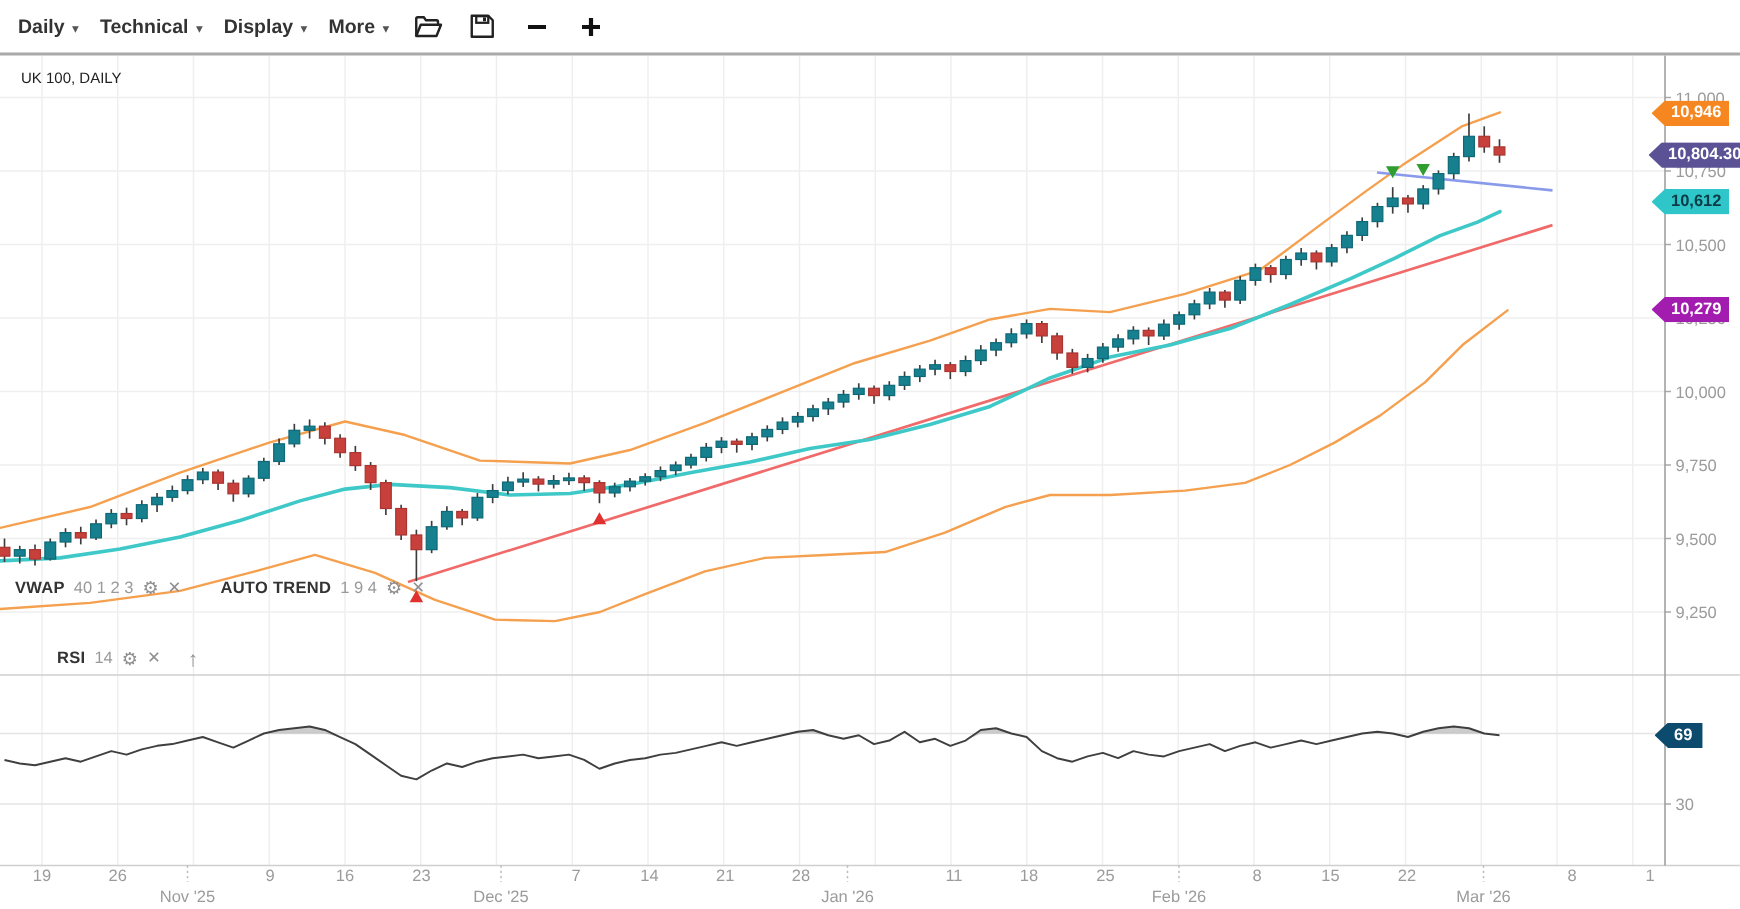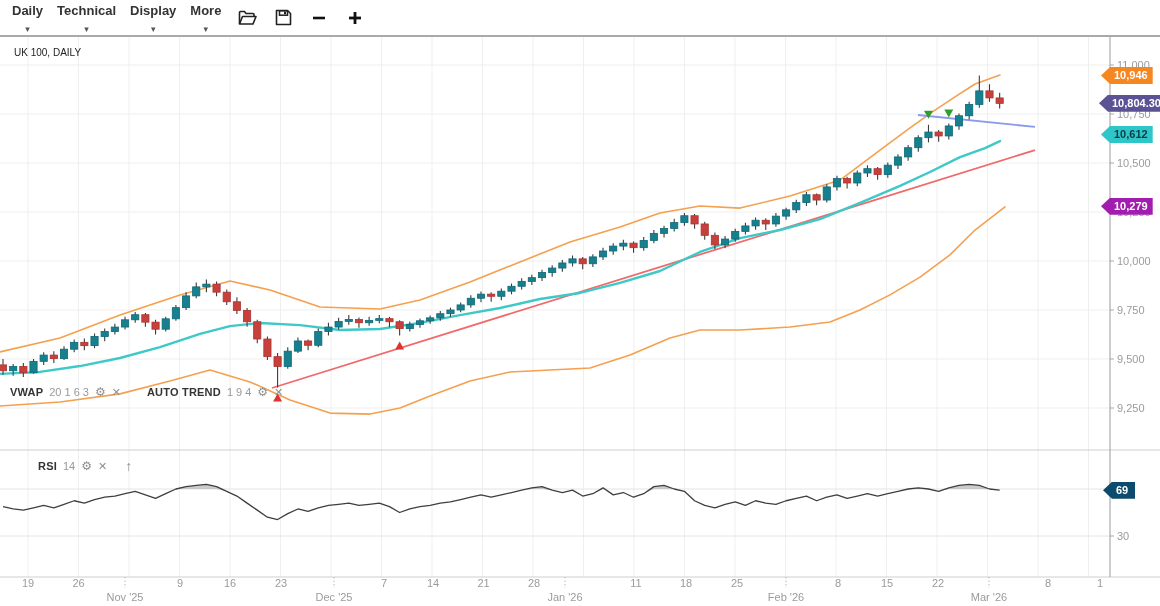--- a/index.html
+++ b/index.html
@@ -1,35 +1,35 @@
 <!DOCTYPE html>
 <html><head>
 <meta charset="utf-8">
 <style>
   html,body{margin:0;padding:0;background:#fff;}
   .stage{position:relative;width:1160px;height:606px;background:#fff;overflow:hidden;
          font-family:"Liberation Sans",sans-serif;-webkit-font-smoothing:antialiased;}
   
   .toolbar{position:absolute;left:0;top:0;width:1160px;height:35px;background:#fff;
            border-bottom:2px solid #a9a9a9;display:flex;align-items:center;z-index:5;}
-  .menu{display:flex;align-items:center;gap:5px;margin-left:14px;cursor:pointer;flex-direction:column;}
+  .menu{display:flex;align-items:center;gap:5px;margin-left:14px;cursor:pointer;}
   .menu:first-child{margin-left:12px;}
   .menu .lbl{font-size:13px;font-weight:bold;color:#333;}
   .menu .caret{font-size:9px;color:#555;transform:translateY(1px);}
   .tb-icon{width:20px;height:20px;margin-left:16px;cursor:pointer;display:flex;align-items:center;justify-content:center;}
   .tb-icon svg{display:block;}
   
   .sym-title{position:absolute;left:14px;top:47px;font-size:10px;font-weight:normal;color:#222;z-index:4;}
   .legend{position:absolute;display:flex;align-items:center;gap:6px;z-index:4;font-size:11px;color:#999;}
   .legend .nm{font-weight:bold;color:#333;letter-spacing:.2px;}
   .legend .ic{color:#8f8f8f;font-size:12px;cursor:pointer;line-height:1;}
   .legend .ic.x{font-size:11px;}
   .legend .gap{width:14px;}
   #legend-main{left:10px;top:386px;}
-  #legend-rsi{left:10px;top:459px;padding-left:28px;}
+  #legend-rsi{left:10px;top:432px;padding-left:28px;}
   
   .badge{position:absolute;left:1101px;height:17px;line-height:17px;font-size:11px;font-weight:bold;
          padding:0 5px 0 13px;clip-path:polygon(9px 0,100% 0,100% 100%,9px 100%,0 50%);z-index:6;
          white-space:nowrap;}
 </style>
 </head>
 <body>
 
 <div class="stage">
 
@@ -367,21 +367,21 @@
       <path d="M 928.47 118.78 L 923.97 110.78 L 932.97 110.78 Z" fill="#2f9e2f"></path>
       <path d="M 948.81 117.408 L 944.31 109.408 L 953.31 109.408 Z" fill="#2f9e2f"></path>
       <polygon points="3,506.625 13.17,508.975 23.34,510.15 33.51,507.8 43.68,505.45 53.85,507.8 64.02,504.275 74.19,500.75 84.36,503.1 94.53,499.575 104.7,497.225 114.87,496.05 125.03999999999999,493.7 135.21,491.35 145.38,494.875 155.55,498.4 165.72,493.7 175.89,489 186.06,486.65 196.23,485.475 206.4,484.3 216.57,486.65 226.74,491.35 236.91,496.05 247.07999999999998,503.1 257.25,510.15 267.42,517.2 277.59,519.55 287.76,513.675 297.93,508.975 308.1,511.325 318.27,507.8 328.44,505.45 338.61,504.275 348.78,503.1 358.95,505.45 369.12,504.275 379.29,503.1 389.46,506.625 399.63,512.5 409.8,508.975 419.96999999999997,506.625 430.14,505.45 440.31,503.1 450.48,501.925 460.65,499.575 470.82,497.225 480.99,494.875 491.15999999999997,497.225 501.33,494.875 511.5,492.525 521.67,490.175 531.84,487.825 542.01,486.65 552.18,490.175 562.35,492.525 572.52,490.175 582.6899999999999,496.05 592.86,493.7 603.03,487.825 613.2,494.875 623.37,492.525 633.54,497.225 643.71,493.7 653.88,486.65 664.05,485.475 674.22,489 684.39,491.35 694.56,500.75 704.73,505.45 714.9,507.8 725.07,504.275 735.24,501.925 745.41,505.45 755.58,500.75 765.75,503.1 775.92,504.275 786.09,500.75 796.26,498.4 806.43,496.05 816.6,500.75 826.77,497.225 836.9399999999999,494.875 847.11,498.4 857.28,496.05 867.45,493.7 877.62,496.05 887.79,493.7 897.96,491.35 908.13,489 918.3,487.825 928.47,489 938.64,491.35 948.81,487.825 958.98,485.475 969.15,484.3 979.3199999999999,485.475 989.49,489 999.66,490.175 999.66,490.175 989.49,489 979.3199999999999,489 969.15,489 958.98,489 948.81,489 938.64,491.35 928.47,489 918.3,489 908.13,489 897.96,491.35 887.79,493.7 877.62,496.05 867.45,493.7 857.28,496.05 847.11,498.4 836.9399999999999,494.875 826.77,497.225 816.6,500.75 806.43,496.05 796.26,498.4 786.09,500.75 775.92,504.275 765.75,503.1 755.58,500.75 745.41,505.45 735.24,501.925 725.07,504.275 714.9,507.8 704.73,505.45 694.56,500.75 684.39,491.35 674.22,489 664.05,489 653.88,489 643.71,493.7 633.54,497.225 623.37,492.525 613.2,494.875 603.03,489 592.86,493.7 582.6899999999999,496.05 572.52,490.175 562.35,492.525 552.18,490.175 542.01,489 531.84,489 521.67,490.175 511.5,492.525 501.33,494.875 491.15999999999997,497.225 480.99,494.875 470.82,497.225 460.65,499.575 450.48,501.925 440.31,503.1 430.14,505.45 419.96999999999997,506.625 409.8,508.975 399.63,512.5 389.46,506.625 379.29,503.1 369.12,504.275 358.95,505.45 348.78,503.1 338.61,504.275 328.44,505.45 318.27,507.8 308.1,511.325 297.93,508.975 287.76,513.675 277.59,519.55 267.42,517.2 257.25,510.15 247.07999999999998,503.1 236.91,496.05 226.74,491.35 216.57,489 206.4,489 196.23,489 186.06,489 175.89,489 165.72,493.7 155.55,498.4 145.38,494.875 135.21,491.35 125.03999999999999,493.7 114.87,496.05 104.7,497.225 94.53,499.575 84.36,503.1 74.19,500.75 64.02,504.275 53.85,507.8 43.68,505.45 33.51,507.8 23.34,510.15 13.17,508.975 3,506.625" fill="#9a9a9a" fill-opacity="0.5"></polygon>
       <polyline points="3,506.625 13.17,508.975 23.34,510.15 33.51,507.8 43.68,505.45 53.85,507.8 64.02,504.275 74.19,500.75 84.36,503.1 94.53,499.575 104.7,497.225 114.87,496.05 125.03999999999999,493.7 135.21,491.35 145.38,494.875 155.55,498.4 165.72,493.7 175.89,489 186.06,486.65 196.23,485.475 206.4,484.3 216.57,486.65 226.74,491.35 236.91,496.05 247.07999999999998,503.1 257.25,510.15 267.42,517.2 277.59,519.55 287.76,513.675 297.93,508.975 308.1,511.325 318.27,507.8 328.44,505.45 338.61,504.275 348.78,503.1 358.95,505.45 369.12,504.275 379.29,503.1 389.46,506.625 399.63,512.5 409.8,508.975 419.96999999999997,506.625 430.14,505.45 440.31,503.1 450.48,501.925 460.65,499.575 470.82,497.225 480.99,494.875 491.15999999999997,497.225 501.33,494.875 511.5,492.525 521.67,490.175 531.84,487.825 542.01,486.65 552.18,490.175 562.35,492.525 572.52,490.175 582.6899999999999,496.05 592.86,493.7 603.03,487.825 613.2,494.875 623.37,492.525 633.54,497.225 643.71,493.7 653.88,486.65 664.05,485.475 674.22,489 684.39,491.35 694.56,500.75 704.73,505.45 714.9,507.8 725.07,504.275 735.24,501.925 745.41,505.45 755.58,500.75 765.75,503.1 775.92,504.275 786.09,500.75 796.26,498.4 806.43,496.05 816.6,500.75 826.77,497.225 836.9399999999999,494.875 847.11,498.4 857.28,496.05 867.45,493.7 877.62,496.05 887.79,493.7 897.96,491.35 908.13,489 918.3,487.825 928.47,489 938.64,491.35 948.81,487.825 958.98,485.475 969.15,484.3 979.3199999999999,485.475 989.49,489 999.66,490.175" fill="none" stroke="#3f3f3f" stroke-width="1.3" stroke-linejoin="round"></polyline>
     </svg>
 
   <div class="sym-title">UK 100, DAILY</div>
 
   <div class="legend" id="legend-main">
     <span class="nm">VWAP</span>
-    <span>20 1 6 3</span>
+    <span>40 1 2 3</span>
     <span class="ic">⚙</span>
     <span class="ic x">✕</span>
     <span class="gap"></span>
     <span class="nm">AUTO TREND</span>
     <span>1 9 4</span>
     <span class="ic">⚙</span>
     <span class="ic x">✕</span>
   </div>
 
   <div class="legend" id="legend-rsi">

